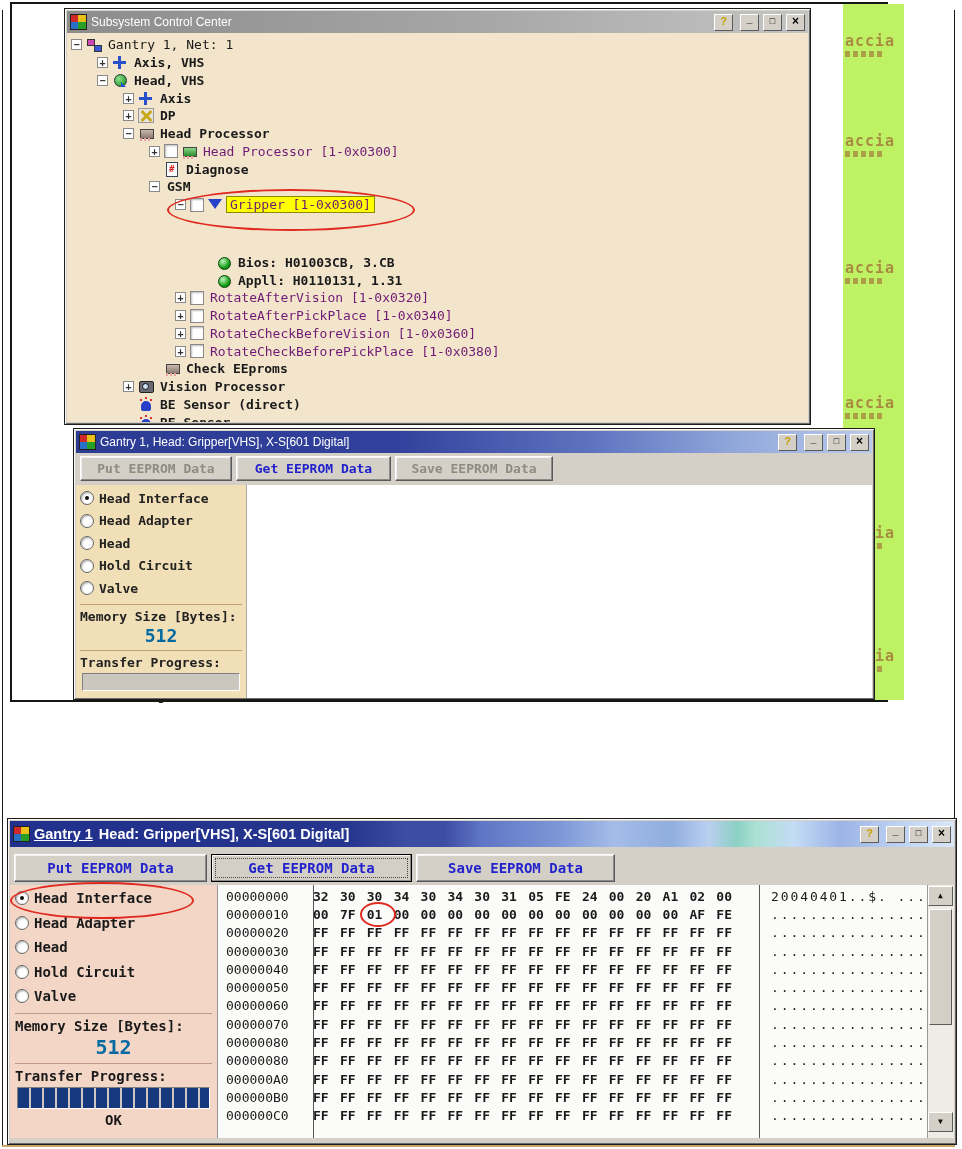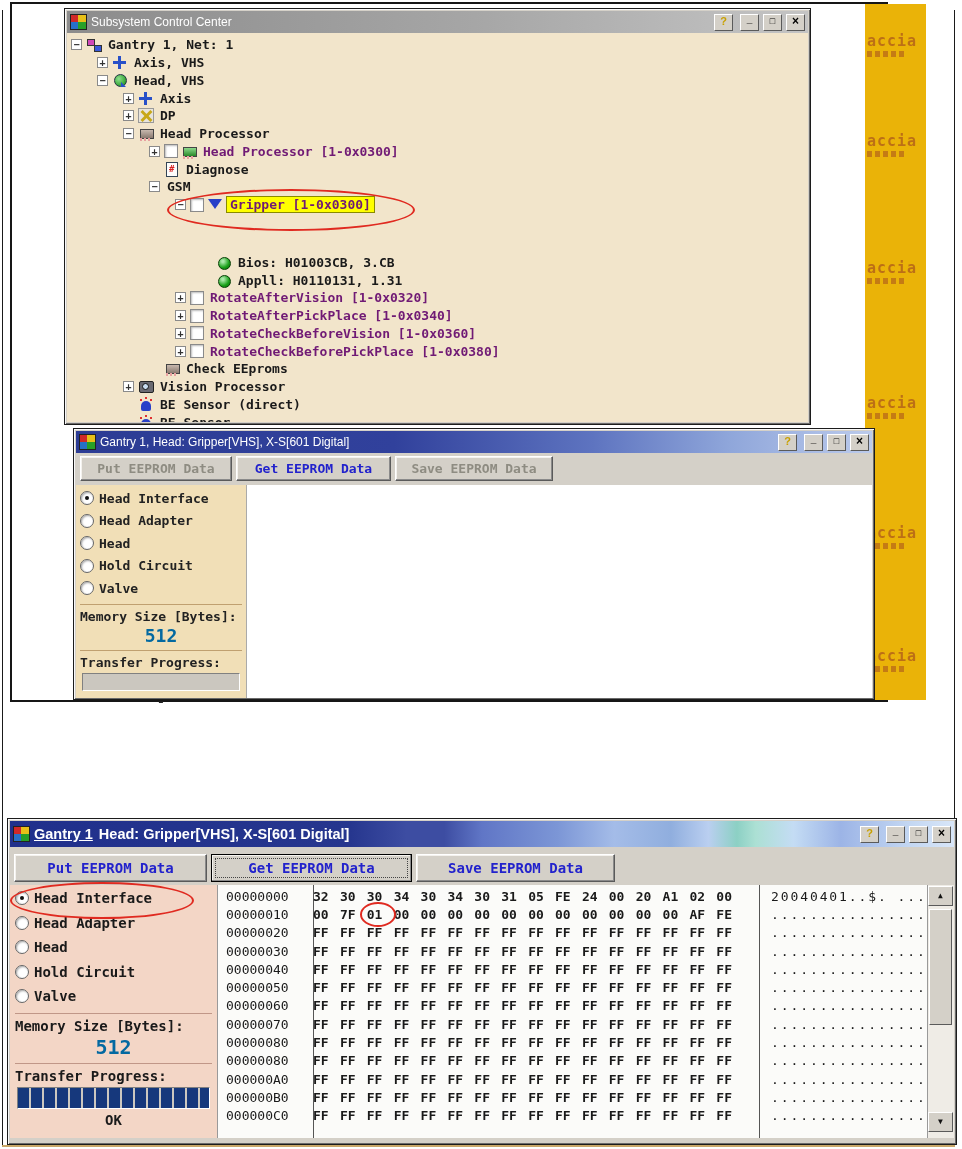--- a/index.html
+++ b/index.html
@@ -6,21 +6,21 @@
   #page{position:relative;width:962px;height:1149px;background:#fff;overflow:hidden;
         font-family:"DejaVu Sans Mono",monospace;}
   .docline{position:absolute;background:#1a1a1a;}
   #doc-left{left:2px;top:10px;width:1px;height:1136px;}
   #doc-right{left:954px;top:10px;width:1px;height:1136px;}
   #doc-bottom{left:2px;top:1145px;width:953px;height:2px;background:#C9A768;}
 
   
   #fig1{position:absolute;left:10px;top:2px;width:878px;height:700px;border:2px solid #161616;
         background:#fff;box-sizing:border-box;}
-  #wallpaper{position:absolute;left:853px;top:0;width:61px;height:696px;background:#eab308;overflow:hidden;}
+  #wallpaper{position:absolute;left:831px;top:0;width:61px;height:696px;background:#bef264;overflow:hidden;}
   .wallfrag{position:absolute;left:2px;width:70px;color:rgba(150,55,35,.55);font:bold 15px "DejaVu Sans Mono",monospace;
             letter-spacing:1px;}
   .wallfrag::after{content:"";display:block;width:40px;height:6px;margin-top:1px;
             background:repeating-linear-gradient(90deg,rgba(150,55,35,.45) 0 5px,transparent 5px 8px);}
 
   
   .win{position:absolute;background:#D4D0C8;border:1px solid #1c1c1c;
        box-shadow:inset 1px 1px 0 #F8F8F8, inset -1px -1px 0 #6A6A6A;padding:2px;box-sizing:border-box;}
   .tbar{height:22px;display:flex;align-items:center;gap:4px;padding:0 3px;color:#fff;overflow:hidden;}
   .w1t{background:linear-gradient(90deg,#8C8C8C,#A6A6A6 55%,#C4C4C4);}
@@ -45,21 +45,21 @@
   #tree{position:absolute;left:2px;top:24px;right:2px;bottom:2px;background:#F2E5CB;overflow:hidden;}
   #tree-rows{position:relative;padding-top:3px;}
   .trow{height:17.75px;display:flex;align-items:center;box-sizing:border-box;}
   .exp{width:11px;height:11px;flex:none;background:#fff;border:1px solid #8a8a8a;color:#333;
        font:bold 10px "DejaVu Sans Mono",monospace;line-height:9px;text-align:center;margin-right:4px;box-sizing:border-box;}
   .expspace{width:15px;flex:none;}
   .chk{width:14px;height:14px;flex:none;background:#fff;border:1px solid #8a8a8a;margin-right:3px;
        box-shadow:inset 1px 1px 2px #bbb;box-sizing:border-box;}
   .tlabel{font:600 13px "DejaVu Sans Mono",monospace;color:#1a1a1a;padding:0 3px;white-space:nowrap;}
   .tlabel.green{color:#701a75;}
-  .tlabel.bold{font-weight:700;text-align:right;}
+  .tlabel.bold{font-weight:400;text-align:right;}
   .tlabel.hl{background:#FFFF00;border:1px solid #8a8a00;}
 
   
   .ic{display:inline-block;width:16px;height:15px;position:relative;margin-right:3px;flex:none;}
   .ic i{position:absolute;display:block;}
   .i-net i.a{left:1px;top:2px;width:6px;height:5px;background:#D048B8;border:1px solid #333;}
   .i-net i.b{left:8px;top:8px;width:6px;height:5px;background:#3858D8;border:1px solid #333;}
   .i-axis i.a{left:6px;top:1px;width:3px;height:13px;background:#2850C8;}
   .i-axis i.b{left:1px;top:6px;width:13px;height:3px;background:#2850C8;}
   .i-headvhs i.a{left:2px;top:1px;width:11px;height:11px;border-radius:50%;border:1px solid #234;

